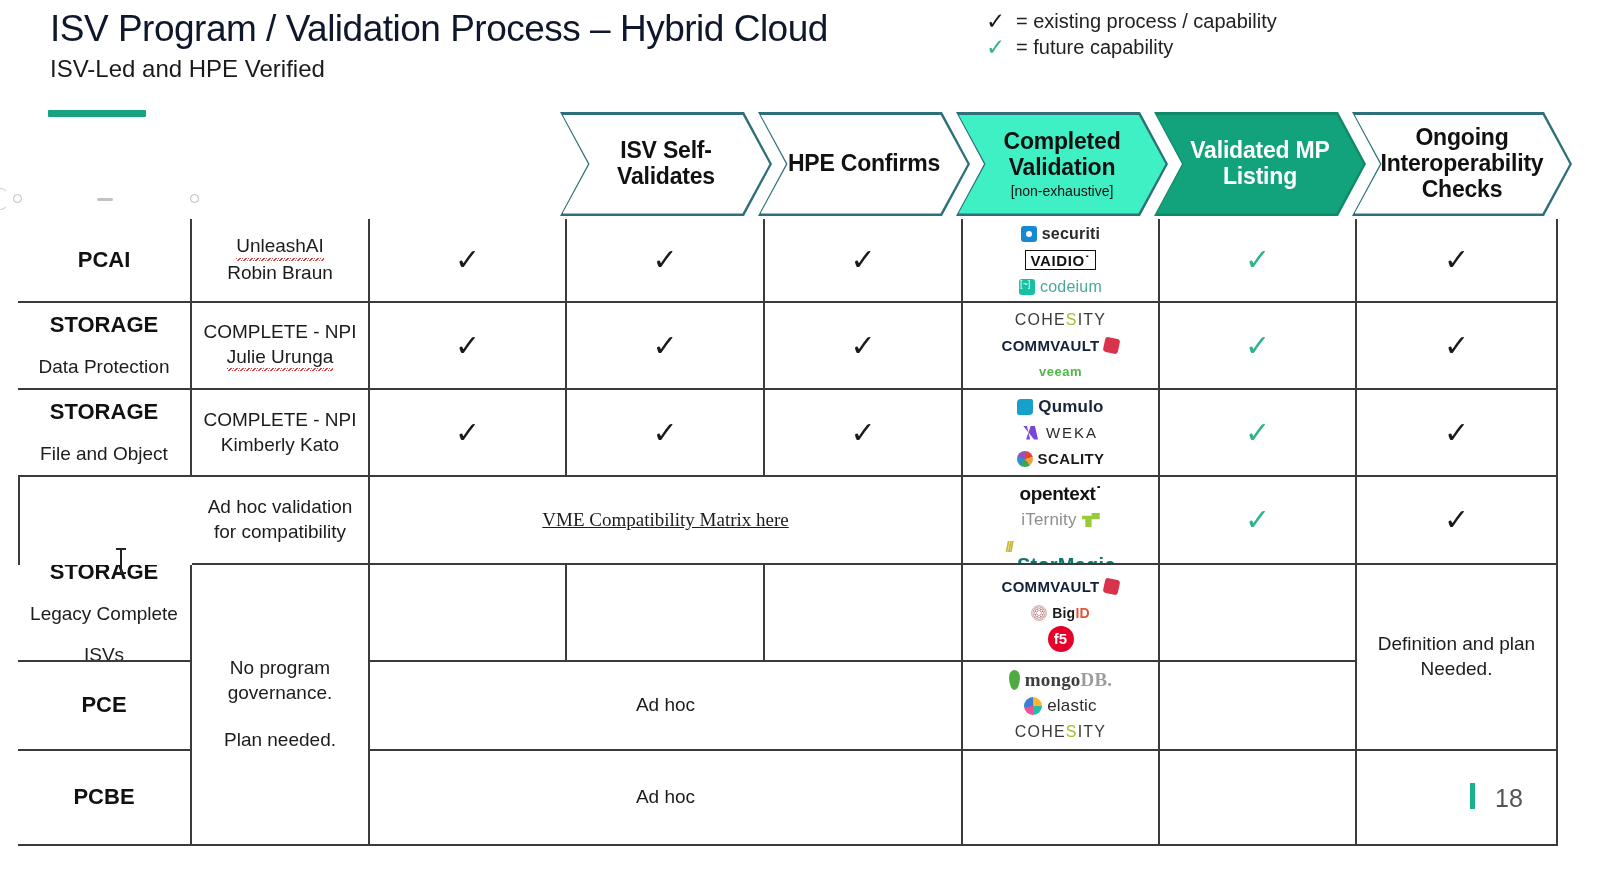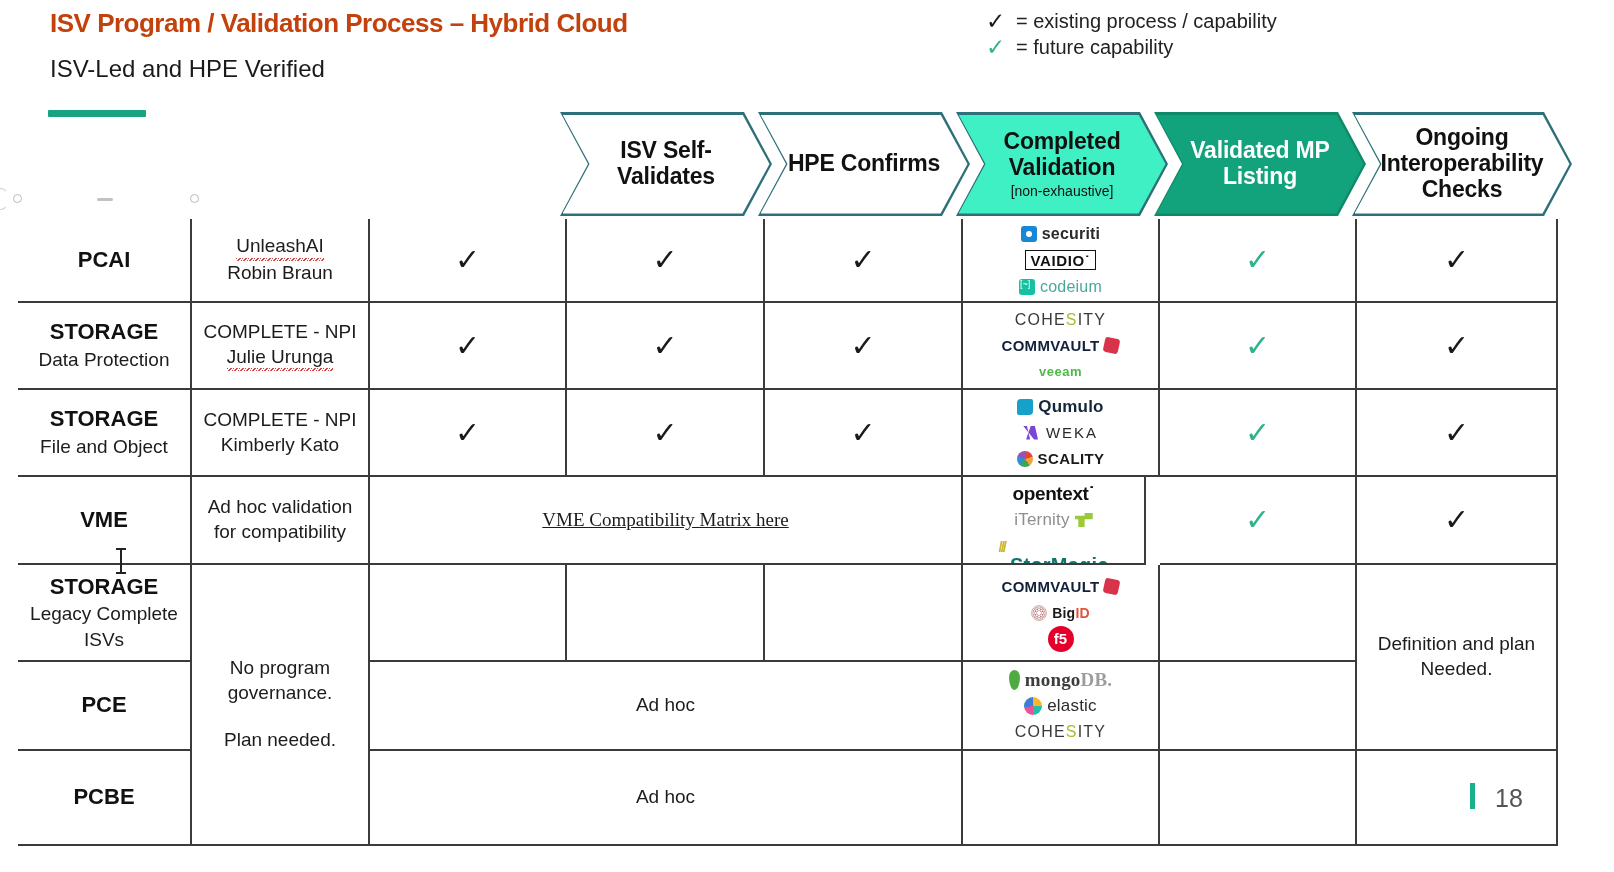--- a/index.html
+++ b/index.html
@@ -8,21 +8,21 @@
     font-family:"Liberation Sans", sans-serif;
     background:#ffffff;
     position:relative;
     overflow:hidden;
   }
   .slide{ position:absolute; inset:0; background:#fff; }
 
   
   .title{
     position:absolute; left:50px; top:8px;
-    font-size:26px; font-weight:bold; color:#c2410c; letter-spacing:-0.5px;
+    font-size:37px; font-weight:normal; color:#0f172a; letter-spacing:-0.5px;
     white-space:nowrap;
   }
   .subtitle{
     position:absolute; left:50px; top:55px;
     font-size:24px; color:#1a1a1a; white-space:nowrap;
   }
   .accent-bar{
     position:absolute; left:48px; top:110px; width:98px; height:7px;
     background:#15a47e; border-radius:1px;
   }
@@ -82,21 +82,21 @@
     text-align:center; background:#fff;
     overflow:hidden;
   }
   .tbl-outline{
     position:absolute; inset:0;
     border-top:2.5px solid #8a8a8a;
     border-left:2.5px solid #3b3b3b;
     pointer-events:none;
   }
   .cat-main{ font-size:22px; font-weight:bold; color:#111; line-height:1.2; }
-  .cat-sub{ font-size:19px; color:#1c1c1c; line-height:1.2; margin-top:3px; }
+  .cat-sub{ font-size:19px; color:#1c1c1c; line-height:1.2; margin-top:18px; }
   .owner-txt{ font-size:19px; color:#1c1c1c; line-height:1.3; }
   .plain{ font-size:19px; color:#1c1c1c; line-height:1.3; }
   .check{ font-size:30px; line-height:1; color:#1a1a1a; font-family:"DejaVu Sans", sans-serif; }
   .link{
     font-size:19px; color:#1c1c1c; text-decoration:underline; cursor:pointer;font-family:Liberation Serif, serif;
   }
   .squig{
     background-image:
       repeating-linear-gradient(135deg,#d64545 0 1.2px,transparent 1.2px 2.6px);
     background-size:6px 3px; background-repeat:repeat-x;
@@ -229,23 +229,20 @@
         <div class="cat-main">PCAI</div>
       </div>
       <div class="cell" style="left: 0px; top: 84px; width: 174px; height: 87px;">
         <div class="cat-main">STORAGE</div>
         <div class="cat-sub">Data Protection</div>
       </div>
       <div class="cell" style="left: 0px; top: 171px; width: 174px; height: 87px;">
         <div class="cat-main">STORAGE</div>
         <div class="cat-sub">File and Object</div>
       </div>
-      <div class="cell" style="left: 0px; top: 258px; width: 174px; height: 88px;">
-        <div class="cat-main">VME</div>
-      </div>
       <div class="cell" style="left: 0px; top: 346px; width: 174px; height: 97px;">
         <div class="cat-main">STORAGE</div>
         <div class="cat-sub">Legacy Complete</div>
         <div class="cat-sub">ISVs</div>
       </div>
       <div class="cell" style="left: 0px; top: 443px; width: 174px; height: 89px;">
         <div class="cat-main">PCE</div>
       </div>
       <div class="cell" style="left: 0px; top: 532px; width: 174px; height: 95px;">
         <div class="cat-main">PCBE</div>
@@ -349,21 +346,21 @@
           <div class="logo l-weka">
             <span class="mark"></span>
             <span class="logo-txt">WEKA</span>
           </div>
           <div class="logo l-scality">
             <span class="mark"></span>
             <span class="logo-txt">SCALITY</span>
           </div>
         </div>
       </div>
-      <div class="cell" style="left: 945px; top: 258px; width: 183px; height: 88px;">
+      <div class="cell" style="left: 945px; top: 258px; width: 197px; height: 88px;">
         <div class="logos">
           <div class="logo l-opentext">
             <span class="logo-txt">opentext˙</span>
           </div>
           <div class="logo l-iternity">
             <span class="logo-txt">iTernity</span>
             <span class="mark"></span>
           </div>
           <div class="logo l-stormagic">
             <span class="mark">///</span>

